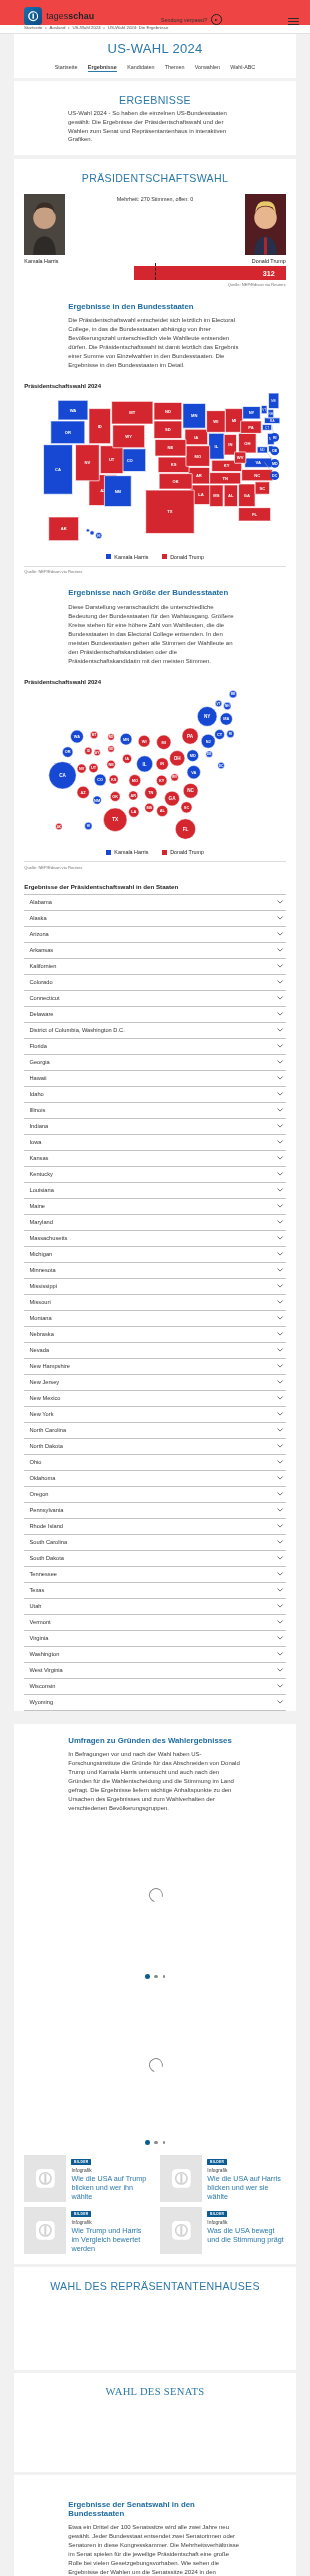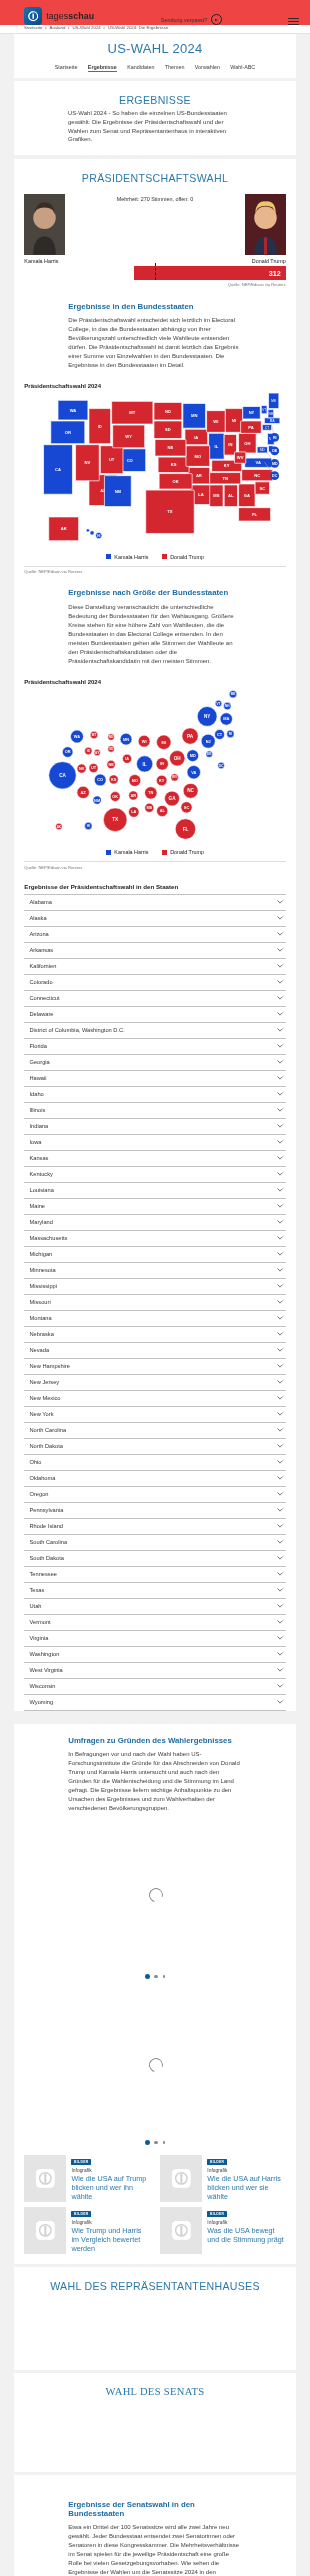--- a/index.html
+++ b/index.html
@@ -30,21 +30,21 @@
   .body-p{font-size:6px;line-height:1.5;color:#3f3f3f;width:174px;margin:0 0 3.1px 44px;}
   .chart-label{font-size:6px;font-weight:bold;color:#222;margin:13.4px 0 3.1px 0;}
   
   .cand-row{display:flex;position:relative;margin-top:7.2px;}
   .photo{width:41px;height:61px;overflow:hidden;background:#444;flex:none;}
   .mehrheit{position:absolute;top:2.1px;left:0;right:0;text-align:center;font-size:5.4px;color:#333;}
   .names{display:flex;justify-content:space-between;font-size:5.4px;color:#222;margin:3.1px 0 2.1px;}
   .ec-bar{display:flex;height:13.4px;position:relative;}
   .ec-seg{display:flex;align-items:center;color:#fff;font-size:7.2px;font-weight:bold;box-sizing:border-box;}
   .ec-seg.h{background:#1648d4;padding-left:3.6px;margin-top:20px;}
-  .ec-seg.t{background:#d3262f;justify-content:flex-end;padding-right:5px;}
+  .ec-seg.t{background:#d3262f;justify-content:flex-end;padding-right:11px;}
   .maj-mark{position:absolute;top:-3.6px;bottom:0;border-left:0.8px dashed #222;}
   .quelle{font-size:4.1px;color:#767676;}
   .quelle.r{text-align:right;margin-top:2.6px;}
   .hairline{border-top:0.5px solid #dcdcdc;margin-top:5.2px;}
   .legend{display:flex;justify-content:center;gap:13.4px;align-items:center;padding:4.1px 0 1px;font-size:5.4px;color:#222;}
   .legend .sw{width:5.2px;height:5.2px;display:inline-block;margin-right:3.1px;vertical-align:-0.5px;}
   
   .list-title{font-size:6.2px;font-weight:bold;color:#1d1d1d;margin:13.4px 0 4.1px;}
   .acc{border-bottom:0.5px solid #c2c2c2;}
   .acc-row{display:flex;align-items:center;justify-content:space-between;height:15px;border-top:0.5px solid #c2c2c2;font-size:5.7px;color:#333;cursor:pointer;padding:0 2.1px 0 5.2px;}

